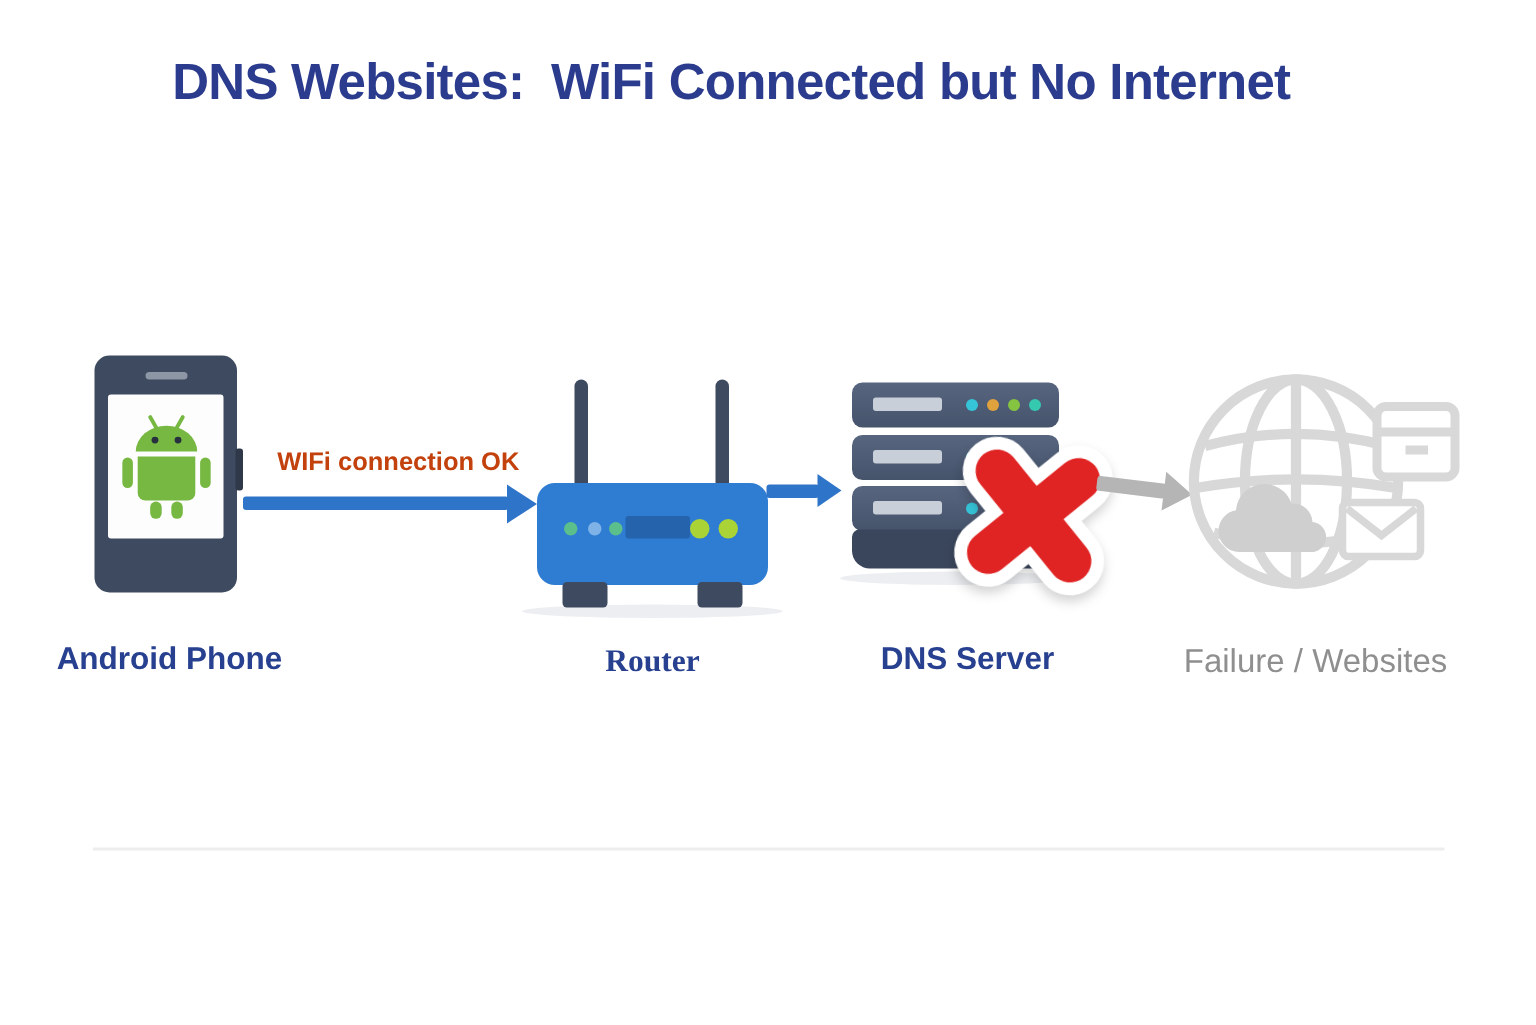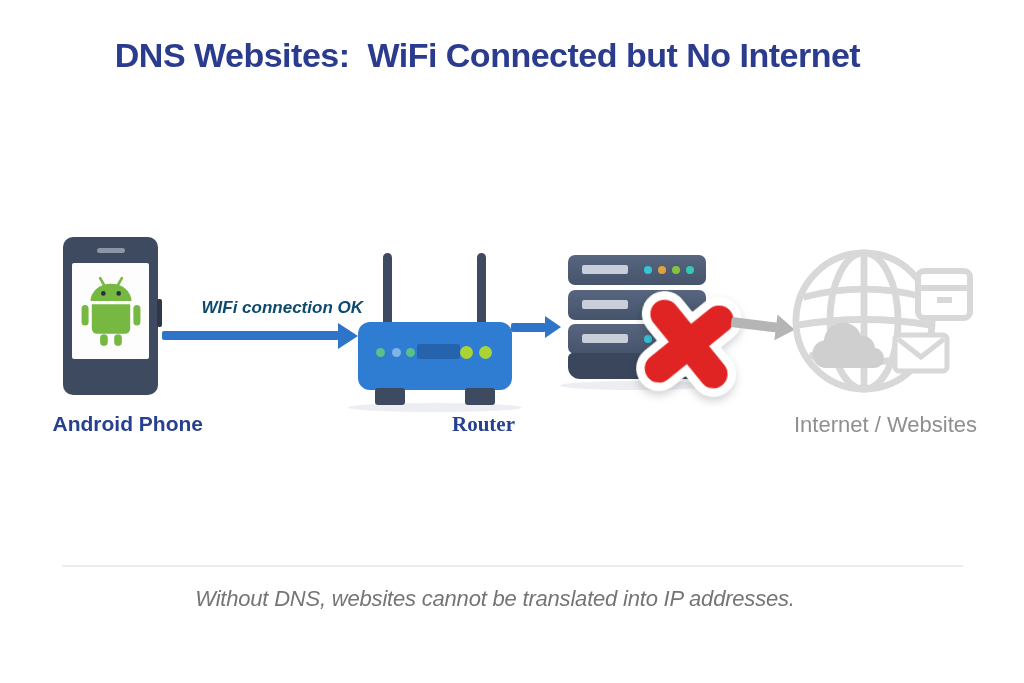--- a/index.html
+++ b/index.html
@@ -8,39 +8,39 @@
     font-family:"Liberation Sans", sans-serif;overflow:hidden;
   }
   
   .title{
     position:absolute;left:0;top:36px;width:975px;text-align:center;
     font-size:34px;font-weight:bold;color:#2b3c8e;letter-spacing:-0.5px;
     white-space:pre;
   }
   
   .node-label{
-    position:absolute;top:412px;text-align:right;
+    position:absolute;top:428px;text-align:center;
     font-size:21px;font-weight:bold;color:#27408f;
   }
   .node-label.muted{color:#8f8f8f;font-weight:normal;font-size:22px;}
   
   .phone{position:absolute;left:63px;top:237px;width:95px;height:158px;
     background:#3e4a5f;border-radius:10px;}
   .phone .screen{position:absolute;left:9px;right:9px;top:26px;bottom:36px;
     background:#fdfdfd;border-radius:2px;display:flex;align-items:center;justify-content:center;}
   .phone .speaker{position:absolute;left:50%;top:11px;transform:translateX(-50%);
     width:28px;height:5px;background:#8d96a5;border-radius:3px;}
   .phone .side-btn{position:absolute;right:-4px;top:62px;width:5px;height:28px;
     background:#2e3849;border-radius:2px;}
   
   .shaft{position:absolute;background:#2e74c8;border-radius:2px;}
   .head{position:absolute;width:0;height:0;}
   .wifi-label{
-    position:absolute;left:168px;top:298px;width:195px;text-align:right;
-    font-size:17px;font-weight:bold;color:#0c4a6e;font-style:italic;
+    position:absolute;left:168px;top:298px;width:195px;text-align:center;
+    font-size:17px;font-weight:bold;color:#c2410c;
   }
   .gray-arrow{position:absolute;left:731px;top:312px;width:66px;height:28px;
     transform:rotate(7deg);}
   .gray-arrow .shaft{left:0;top:9px;width:46px;height:10px;background:#b5b5b5;}
   .gray-arrow .head{left:45px;top:1px;border-left:19px solid #b5b5b5;
     border-top:13px solid transparent;border-bottom:13px solid transparent;}
   
   .router{position:absolute;left:358px;top:253px;width:154px;height:156px;}
   .router .antenna{position:absolute;top:0;width:9px;height:78px;
     background:#3e4a5f;border-radius:5px 5px 0 0;}
@@ -155,20 +155,21 @@
       <div class="dot" style="left:76px;background:#35c4d8;"></div>
       <div class="dot" style="left:90px;background:#c9d23c;"></div>
     </div>
     <div class="base"></div>
   </div>
 
   <svg class="red-x" viewBox="0 0 100 100">
     <path d="M26,26 L74,74 M74,26 L26,74" stroke="#ffffff" stroke-width="40" stroke-linecap="round" fill="none"></path>
     <path d="M26,26 L74,74 M74,26 L26,74" stroke="#e02424" stroke-width="25" stroke-linecap="round" fill="none"></path>
   </svg>
+  <div class="node-label" style="left:565px;width:160px;">DNS Server</div>
 
   <div class="gray-arrow">
     <div class="shaft"></div>
     <div class="head"></div>
   </div>
 
   <svg class="globe" viewBox="0 0 100 100">
     <g stroke="#d8d8d8" stroke-width="4.6" fill="none">
       <circle cx="50" cy="50" r="46"></circle>
       <ellipse cx="50" cy="50" rx="23" ry="46"></ellipse>
@@ -183,18 +184,17 @@
   </svg>
   <svg class="browser" viewBox="0 0 60 55">
     <rect x="4" y="4" width="52" height="47" rx="6" fill="#ffffff" stroke="#d8d8d8" stroke-width="6"></rect>
     <line x1="6" y1="21" x2="54" y2="21" stroke="#d8d8d8" stroke-width="6"></line>
     <rect x="23" y="30" width="15" height="6" fill="#d8d8d8"></rect>
   </svg>
   <svg class="envelope" viewBox="0 0 58 42">
     <rect x="3" y="3" width="52" height="36" rx="4" fill="#ffffff" stroke="#d8d8d8" stroke-width="5"></rect>
     <path d="M6,7 L29,25 L52,7" fill="none" stroke="#d8d8d8" stroke-width="5"></path>
   </svg>
-  <div class="node-label muted" style="left:777px;width:200px;">Internet / Websites</div>
+  <div class="node-label muted" style="left:777px;width:200px;">Failure / Websites</div>
 
   <div class="divider"></div>
-  <div class="caption">Without DNS, websites cannot be translated into IP addresses.</div>
 
 </div>
 
 </body></html>

